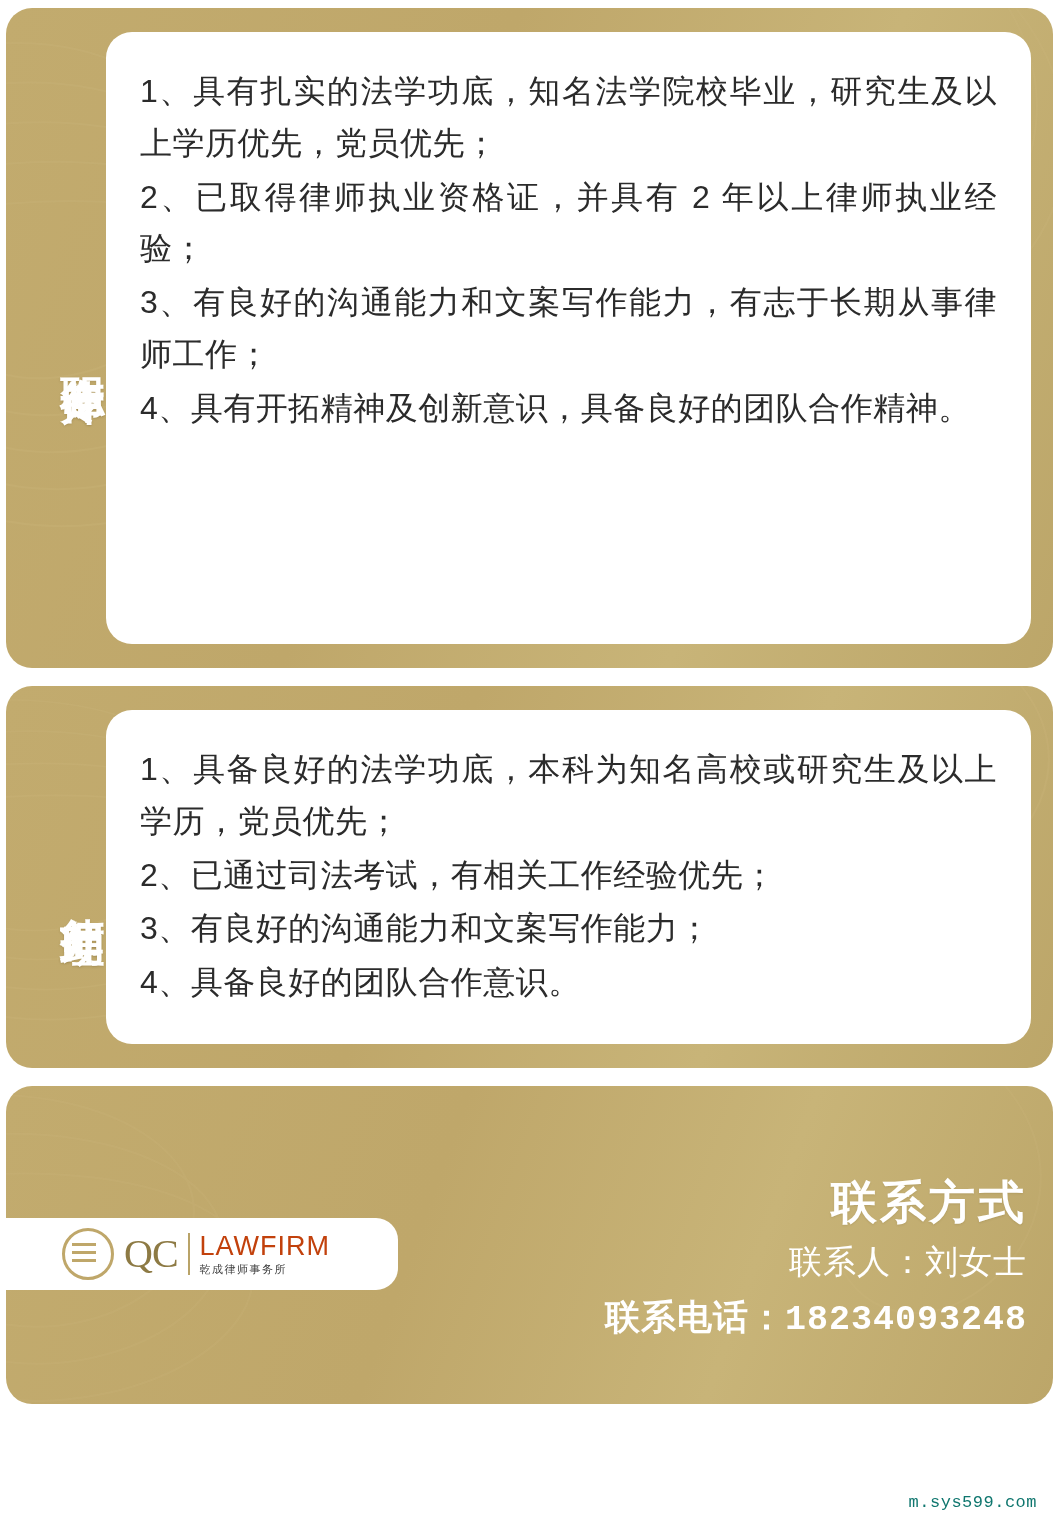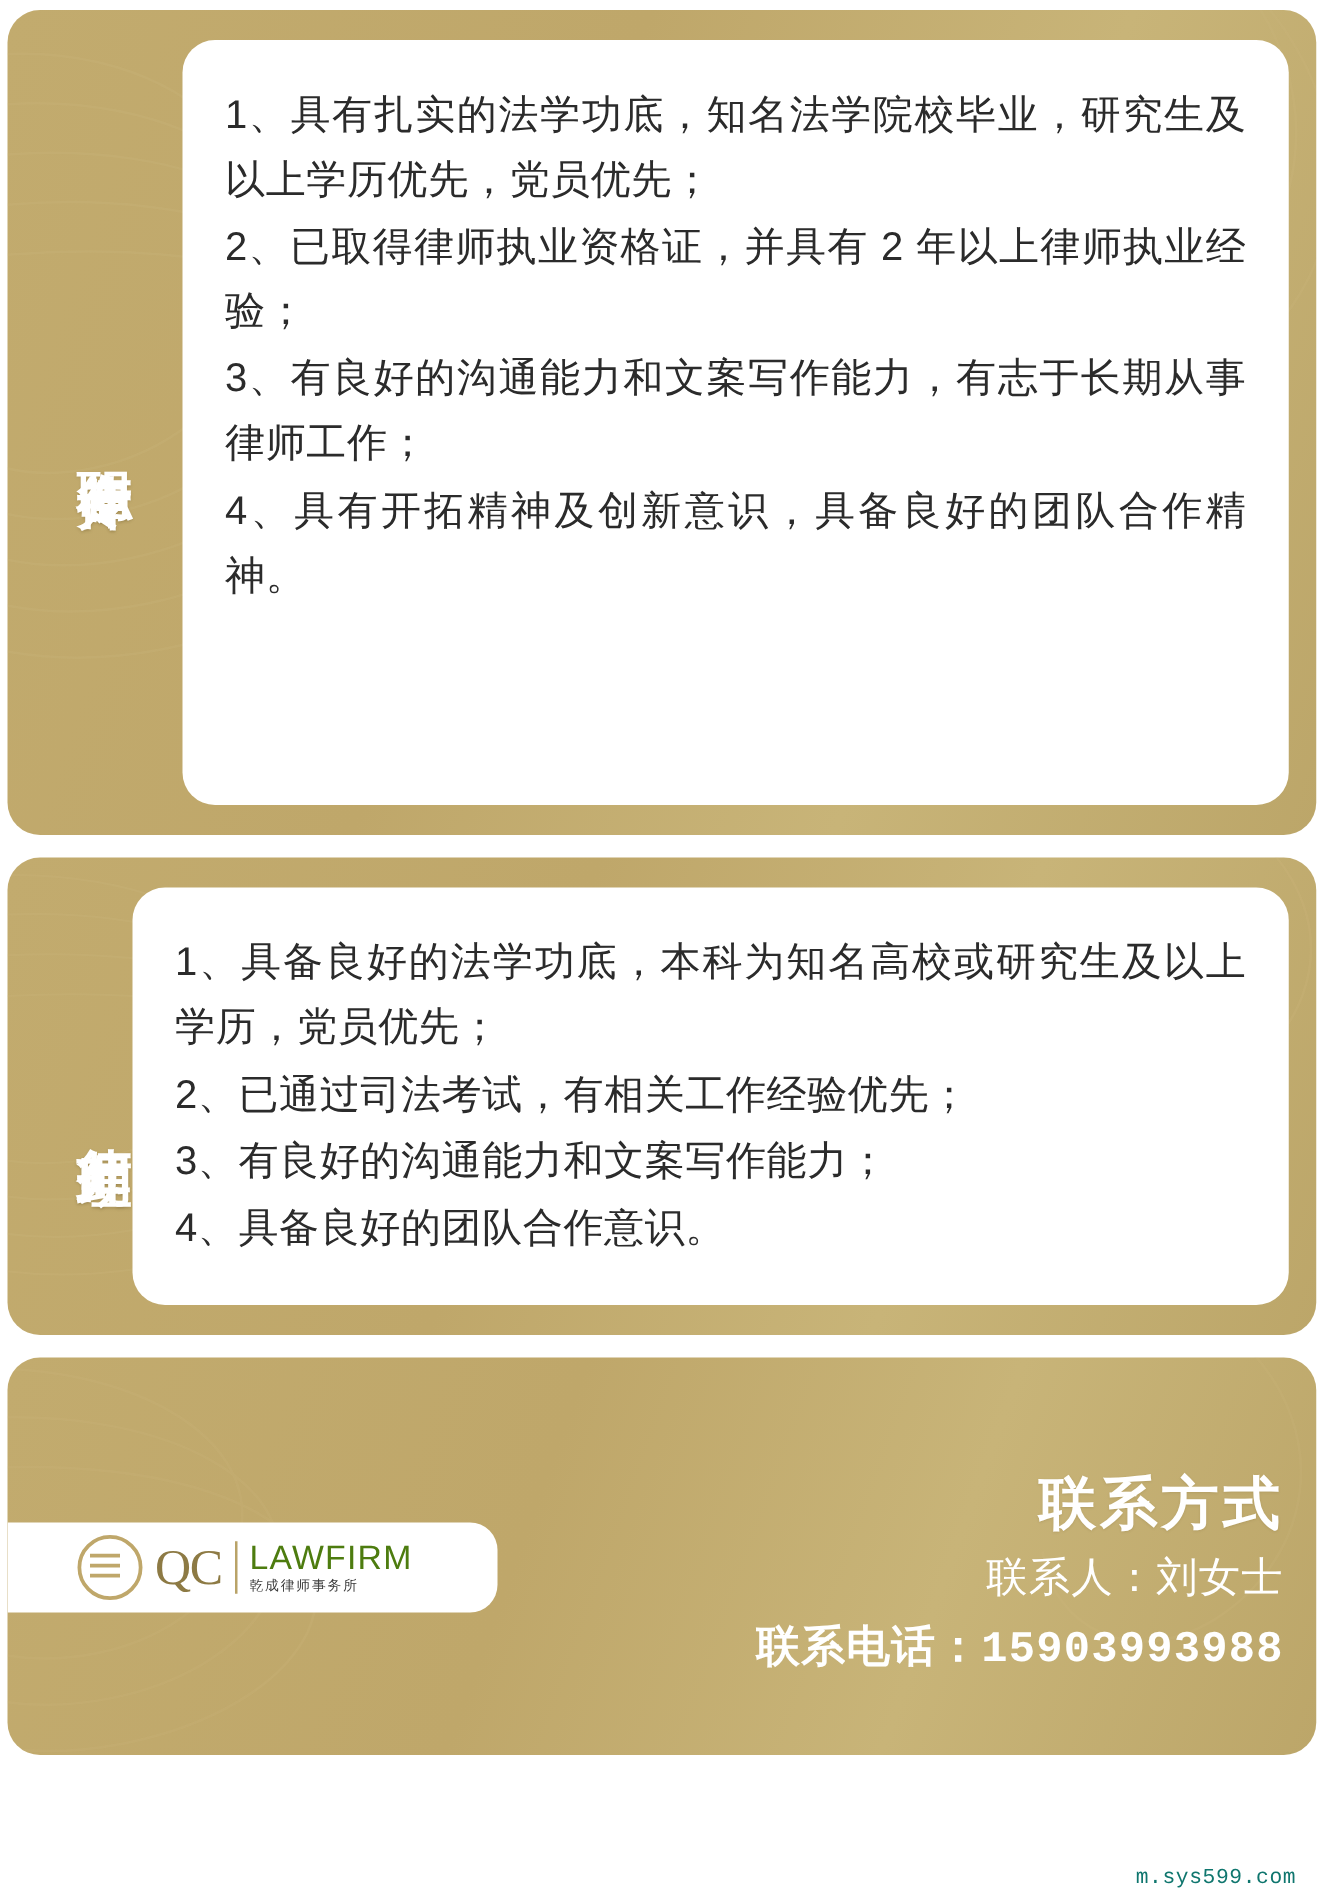--- a/index.html
+++ b/index.html
@@ -37,21 +37,21 @@
     overflow: hidden;
   }
   .panel .rings {
     position: absolute;
     inset: 0;
     pointer-events: none;
     opacity: .45;
   }
   .panel .rings svg { width: 100%; height: 100%; display: block; }
 
-  .panel-a { height: 660px; padding: 24px 22px 24px 22px; display: flex; gap: 40px; }
+  .panel-a { height: 660px; padding: 24px 22px 24px 22px; display: flex; }
   .panel-b { height: 382px; padding: 24px 22px 24px 22px; display: flex; }
   .panel-c { height: 318px; padding: 0; }
 
   
   .vtitle {
     position: relative;
     z-index: 2;
     width: 78px;
     flex: 0 0 78px;
     color: #ffffff;
@@ -146,21 +146,21 @@
   .logo-divider {
     width: 2px;
     height: 42px;
     background: #b9a368;
     margin: 0 10px;
   }
   .logo-texts { display: flex; flex-direction: column; justify-content: center; }
   .logo-lawfirm {
     font-size: 27px;
     letter-spacing: 1px;
-    color: #4d7c0f;
+    color: #c2410c;
     line-height: 1.05;
     font-family: "Liberation Sans", sans-serif;
   }
   .logo-cn {
     font-size: 11px;
     letter-spacing: 1.5px;
     color: #3b3b3b;
     line-height: 1.2;
     margin-top: 2px;
   }
@@ -268,19 +268,19 @@
         <div class="logo-divider"></div>
         <div class="logo-texts">
           <div class="logo-lawfirm">LAWFIRM</div>
           <div class="logo-cn">乾成律师事务所</div>
         </div>
       </div>
 
       <div class="contact">
         <div class="c-title">联系方式</div>
         <div class="c-line">联系人：刘女士</div>
-        <div class="c-line phone">联系电话：15903993988</div>
+        <div class="c-line phone">联系电话：18234093248</div>
       </div>
     </div>
   </div>
 
   <div class="watermark">m.sys599.com</div>
 </div>
 
 </body></html>

